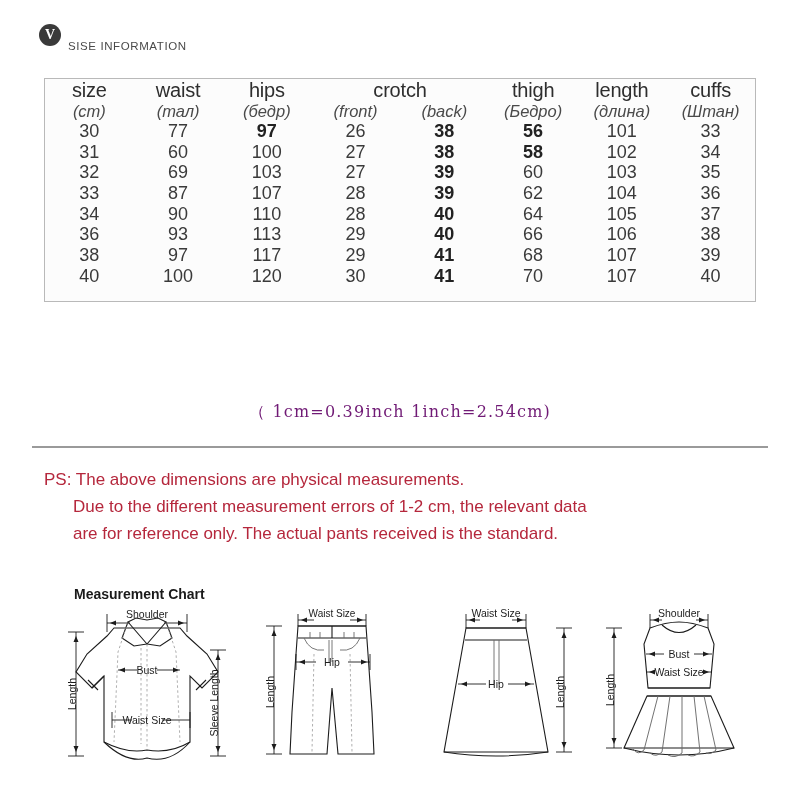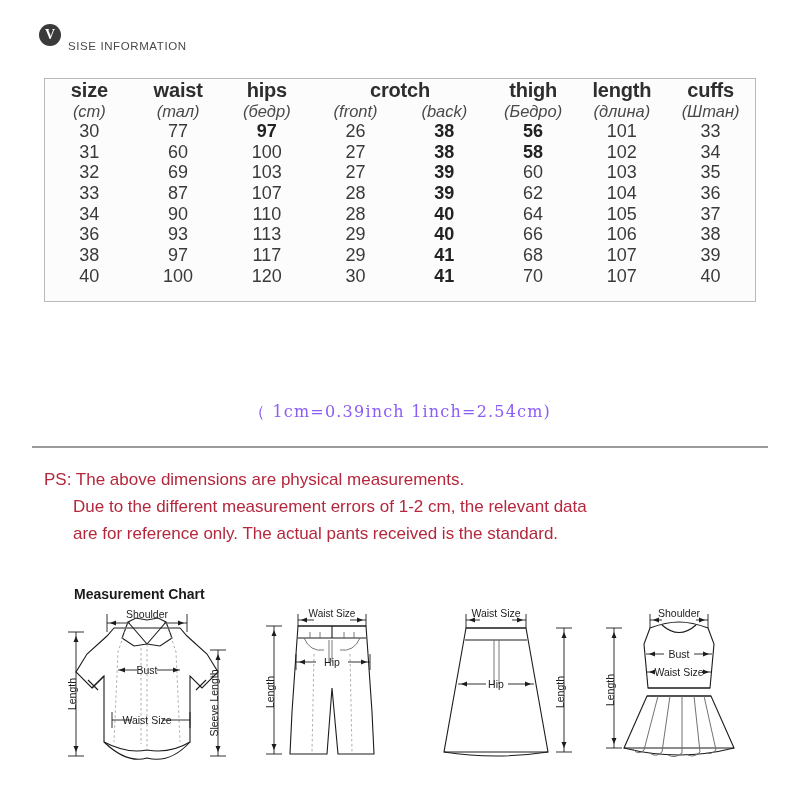--- a/index.html
+++ b/index.html
@@ -59,21 +59,21 @@
     border-collapse: collapse;
     table-layout: fixed;
   }
   table.size-table td, table.size-table th {
     border: none;
     text-align: center;
     padding: 0;
   }
   .hrow-main td {
     font-size: 20px;
-    font-weight: bold;
+    font-weight: normal;
     color: #2e2e2e;
     padding-top: 12px;
     padding-bottom: 1px;
     letter-spacing: -0.2px;
   }
   .hrow-sub td {
     font-size: 16.5px;
     color: #4a4a4a;
     padding-bottom: 5px;
     font-style: italic;
@@ -98,21 +98,21 @@
   }
 
   
   .conversion-note {
     position: absolute;
     left: 0; top: 402px;
     width: 800px;
     text-align: center;
     font-family: "DejaVu Serif", serif;
     font-size: 16px;
-    color: #8b5cf6;
+    color: #701a75;
     letter-spacing: 1.2px;
   }
 
   
   .divider {
     position: absolute;
     left: 32px; top: 446px;
     width: 736px;
     height: 2px;
     background: #9a9a9a;

